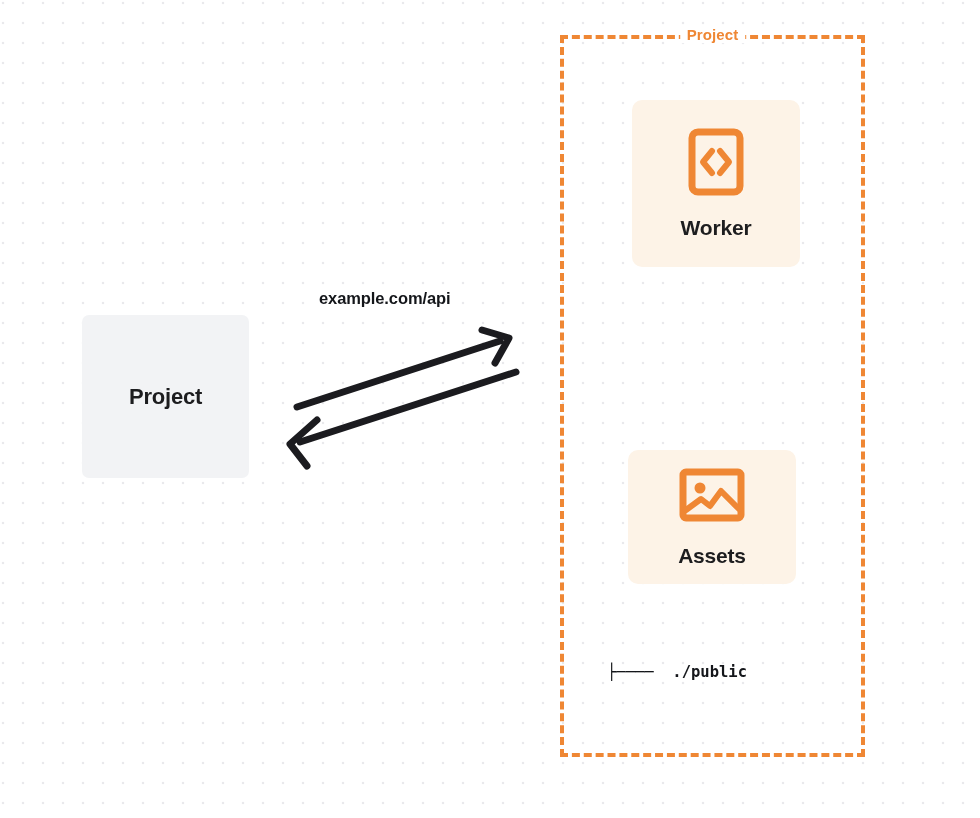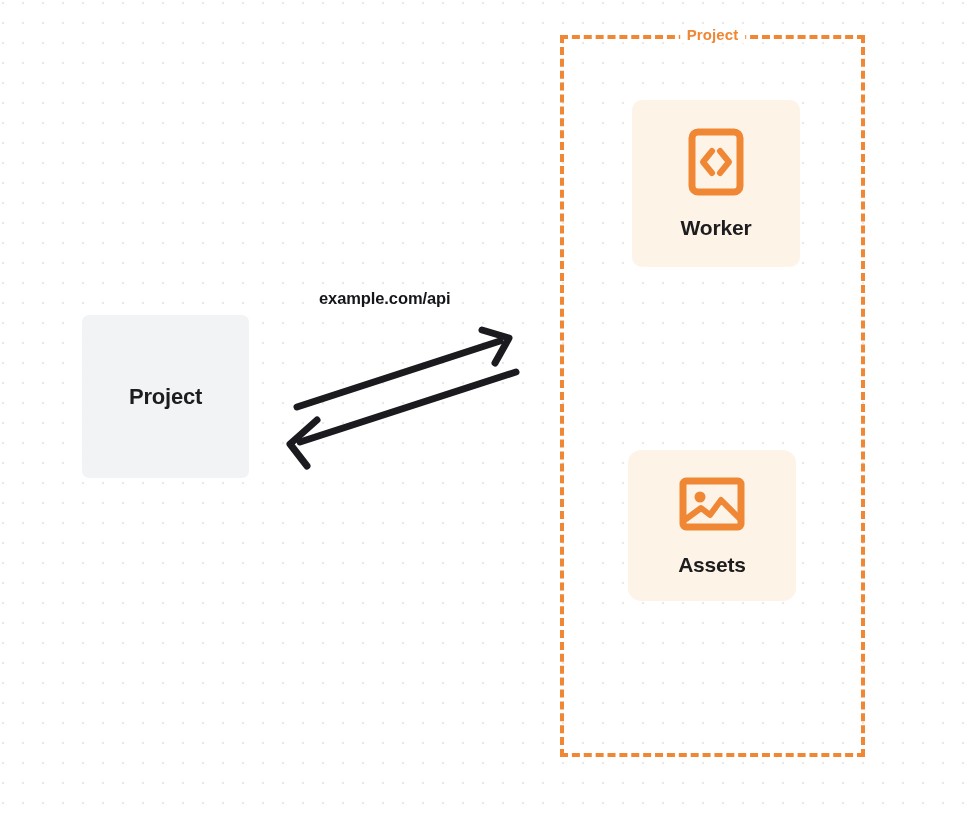--- a/index.html
+++ b/index.html
@@ -101,22 +101,21 @@
   .card-worker {
     left: 632px;
     top: 100px;
     width: 168px;
     height: 167px;
   }
   .card-assets {
     left: 628px;
     top: 450px;
     width: 168px;
-    height: 151px;
-    border-radius: 13px;
+    height: 134px;
   }
   .card-icon {
     display: block;
     margin-bottom: 16px;
   }
   .card-label {
     font-family: "Liberation Sans", sans-serif;
     font-size: 21px;
     font-weight: bold;
     color: #1d1d1f;
@@ -184,16 +183,17 @@
       <svg width="66" height="58" viewBox="0 0 66 58" xmlns="http://www.w3.org/2000/svg">
         <rect x="4" y="6" width="58" height="46" rx="3" ry="3" fill="none" stroke="#ef8734" stroke-width="7"></rect>
         <circle cx="21" cy="22" r="5.5" fill="#ef8734"></circle>
         <polyline points="7,44 22,33 31,40 42,25 60,43" fill="none" stroke="#ef8734" stroke-width="6" stroke-linecap="round" stroke-linejoin="round"></polyline>
       </svg>
     </span>
     <span class="card-label">Assets</span>
   </div>
 
   <div class="file-tree">
+    <span class="tree-row">├────  ./public</span>
     
   </div>
 
 </div>
 
 </body></html>

